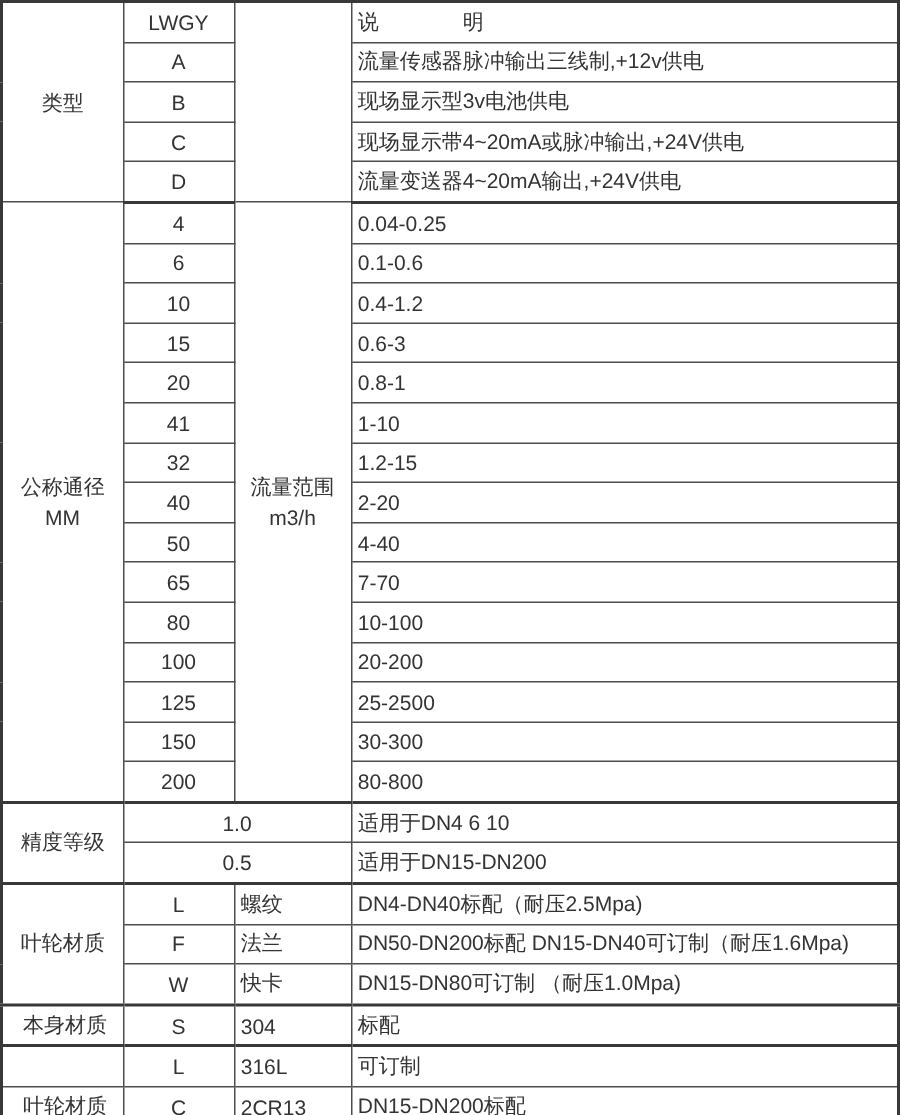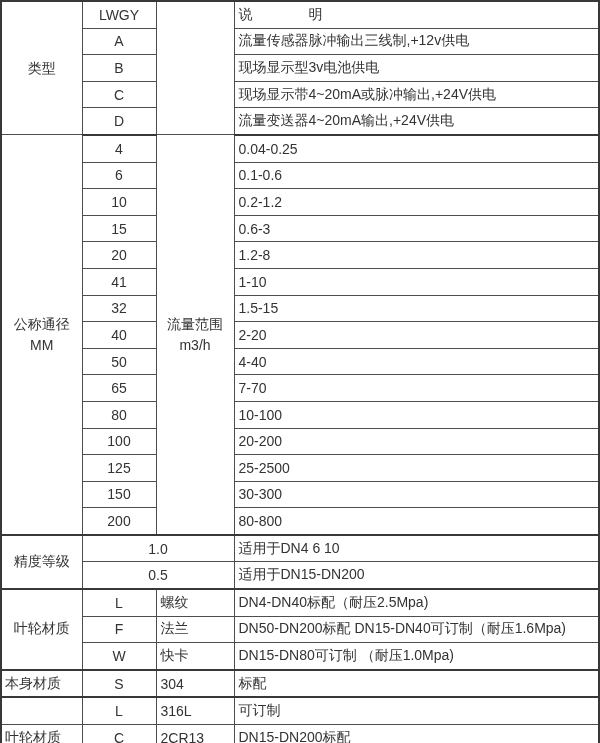--- a/index.html
+++ b/index.html
@@ -20,21 +20,21 @@
   td{
     border:1px solid #4d4d4d;
     height:25.6px;
     padding:0;
     overflow:hidden;
     white-space:nowrap;
     vertical-align:middle;
   }
   td.c{text-align:center;}
   td.l{text-align:left;padding-left:4px;}
-  td.catl{text-align:left;padding-left:3px;}
+  td.catl{text-align:center;padding-left:3px;}
   td.pre{white-space:pre-line;line-height:1.45;text-align:center;}
   td.tb{border-bottom:2px solid #383838;}
 </style>
 </head>
 <body>
 
 <table class="spec">
   <colgroup>
     <col style="width:81px">
     <col style="width:74px">
@@ -73,37 +73,37 @@
     <td class="c pre tb" rowspan="15">流量范围
 m3/h</td>
     <td class="l">0.04-0.25</td>
   </tr>
   <tr>
     <td class="c">6</td>
     <td class="l">0.1-0.6</td>
   </tr>
   <tr>
     <td class="c">10</td>
-    <td class="l">0.2-1.2</td>
+    <td class="l">0.4-1.2</td>
   </tr>
   <tr>
     <td class="c">15</td>
     <td class="l">0.6-3</td>
   </tr>
   <tr>
     <td class="c">20</td>
-    <td class="l">1.2-8</td>
+    <td class="l">0.8-1</td>
   </tr>
   <tr>
     <td class="c">41</td>
     <td class="l">1-10</td>
   </tr>
   <tr>
     <td class="c">32</td>
-    <td class="l">1.5-15</td>
+    <td class="l">1.2-15</td>
   </tr>
   <tr>
     <td class="c">40</td>
     <td class="l">2-20</td>
   </tr>
   <tr>
     <td class="c">50</td>
     <td class="l">4-40</td>
   </tr>
   <tr>

